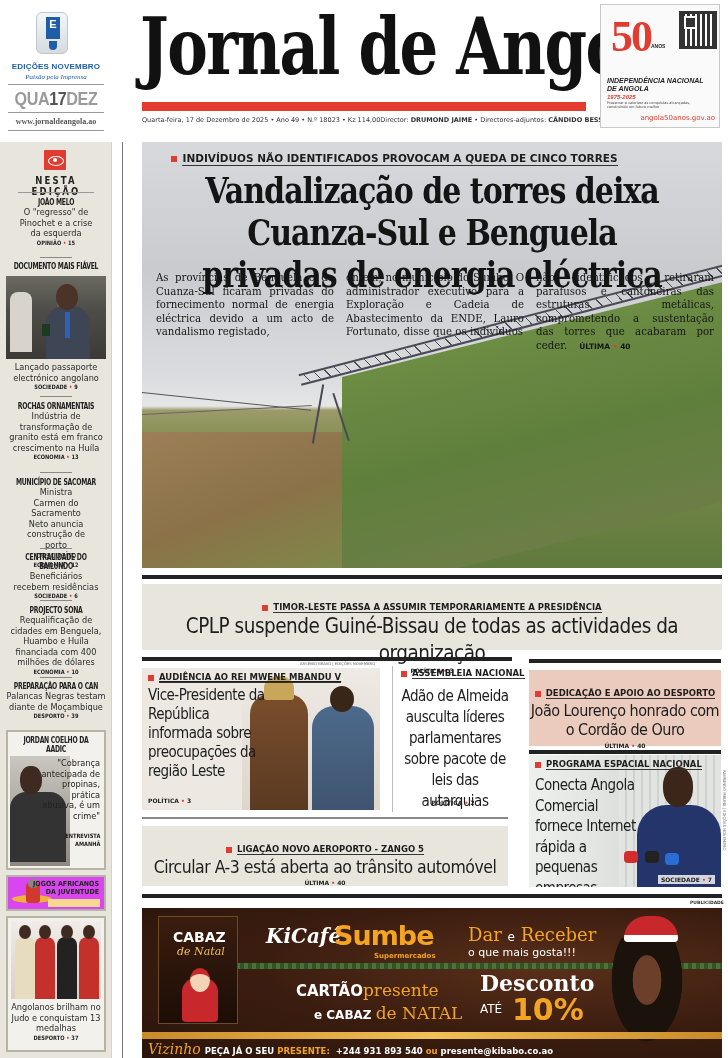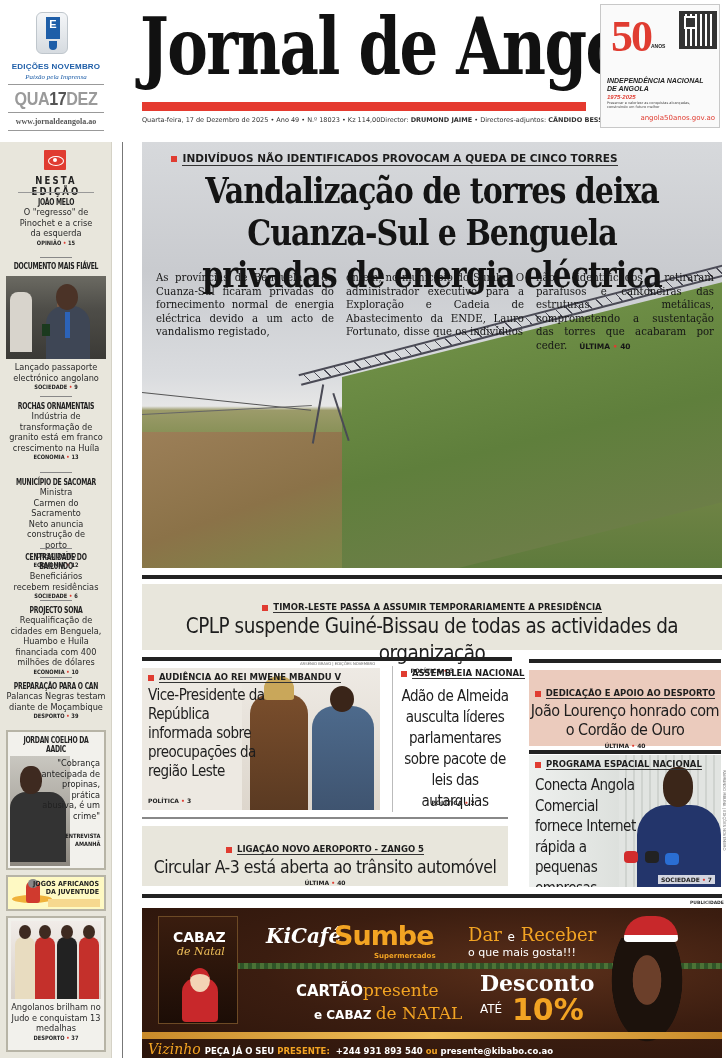--- a/index.html
+++ b/index.html
@@ -69,21 +69,21 @@
     .ph-doc .o1 { position: absolute; left: 4px; top: 16px; width: 22px; height: 60px; background: #d8d4cc; border-radius: 8px 8px 0 0; }
 
     .box-jordan { left: 6px; top: 588px; width: 100px; height: 140px; border: 2px solid #b7b4a6; background: #f2f1ec; }
     .box-jordan .k { position: absolute; left: 0; top: 4px; width: 96px; text-align: center; }
     .box-jordan .man { position: absolute; left: 2px; top: 24px; width: 60px; height: 110px; background: linear-gradient(#c9c7c0, #8d8880); }
     .box-jordan .man .face { position: absolute; left: 10px; top: 10px; width: 22px; height: 28px; background: #3e2a20; border-radius: 45%; }
     .box-jordan .man .body { position: absolute; left: 0; top: 36px; width: 56px; height: 70px; background: #333; border-radius: 16px 16px 0 0; }
     .box-jordan .quote { position: absolute; right: 4px; top: 26px; width: 62px; text-align: right; font-size: 8.2px; line-height: 10.5px; color: #222; }
     .box-jordan .ent { position: absolute; right: 4px; top: 100px; text-align: right; font: bold 6px "DejaVu Sans", sans-serif; line-height: 8px; transform: scaleX(0.85); transform-origin: right; }
 
-    .box-jogos { left: 6px; top: 733px; width: 100px; height: 36px; border: 2px solid #b7b4a6; background: #fef9c3; }
+    .box-jogos { left: 6px; top: 733px; width: 100px; height: 36px; border: 2px solid #b7b4a6; background: #d946ef; }
     .box-jogos .swoosh { position: absolute; left: 4px; top: 18px; width: 40px; height: 8px; border-radius: 50%; background: #f0b23a; }
     .box-jogos .mascot { position: absolute; left: 18px; top: 4px; width: 14px; height: 22px; background: #d03a2e; border-radius: 6px 6px 3px 3px; }
     .box-jogos .mascot::before { content: ""; position: absolute; left: 2px; top: -2px; width: 10px; height: 9px; background: #888; border-radius: 50%; }
     .box-jogos .t { position: absolute; right: 5px; top: 3px; text-align: right; font: bold 7px "DejaVu Sans Condensed", "DejaVu Sans", sans-serif; line-height: 8px; color: #222; }
     .box-jogos .yr { position: absolute; right: 4px; top: 22px; width: 52px; height: 8px; background: #f6d88f; }
 
     .box-judo { left: 6px; top: 774px; width: 100px; height: 136px; border: 2px solid #b7b4a6; background: #f2f1ec; }
     .box-judo .pic { position: absolute; left: 3px; top: 3px; width: 90px; height: 78px; background: linear-gradient(#f1ece8, #d8d0c8); overflow: hidden; }
     .box-judo .p { position: absolute; bottom: 0; width: 20px; height: 62px; background: #c4302b; border-radius: 8px 8px 0 0; }
     .box-judo .p::before { content: ""; position: absolute; left: 4px; top: -12px; width: 12px; height: 14px; background: #3e2a20; border-radius: 50%; }
@@ -117,21 +117,21 @@
     .secref { font: bold 6px "DejaVu Sans", sans-serif; color: #222; }
     .secref .pg { color: #e03c31; }
 
     
     .audi { left: 142px; top: 668px; width: 238px; height: 142px; background: #ede9e2; overflow: hidden; }
     .audi .photo-bg { position: absolute; left: 100px; top: 0; width: 138px; height: 142px; background: linear-gradient(#eeeae4, #ddd6cc); }
     .audi .king { position: absolute; left: 108px; top: 26px; width: 58px; height: 116px; background: linear-gradient(#7a4e2c, #5a3a22); border-radius: 20px 20px 0 0; }
     .audi .king::before { content: ""; position: absolute; left: 14px; top: -18px; width: 30px; height: 24px; background: #c9a75a; border-radius: 50% 50% 10% 10%; }
     .audi .woman { position: absolute; left: 170px; top: 38px; width: 62px; height: 104px; background: linear-gradient(#4d6a8c, #3f5470); border-radius: 22px 22px 0 0; }
     .audi .woman::before { content: ""; position: absolute; left: 18px; top: -20px; width: 24px; height: 26px; background: #3a2519; border-radius: 50%; }
-    .audi .kick { position: absolute; left: 6px; top: 4px; font: bold 8.5px "DejaVu Sans", sans-serif; color: #1d1d1d; }
+    .audi .kick { position: absolute; left: 6px; top: 4px; font: bold 8.5px "DejaVu Sans", sans-serif; color: #1d1d1d; text-decoration: underline; }
     .audi .hl { position: absolute; left: 6px; top: 18px; width: 120px; font-size: 15px; line-height: 19px; }
     .audi .ref { position: absolute; left: 6px; top: 129px; }
     .credit1 { left: 300px; top: 661px; font-size: 3.8px; color: #666; }
 
     .assem { left: 392px; top: 666px; width: 120px; height: 146px; border-left: 1px solid #bbb; text-align: center; }
     .assem .kick { position: absolute; left: 8px; top: 2px; font: bold 8.5px "DejaVu Sans", sans-serif; color: #1d1d1d; white-space: nowrap; }
     .assem .hl { position: absolute; left: 4px; top: 20px; width: 116px; font-size: 15px; line-height: 21px; }
     .assem .ref { position: absolute; left: 0; top: 133px; width: 120px; }
 
     .dedic { left: 529px; top: 670px; width: 192px; height: 76px; background: #ebcbbd; text-align: center; }

